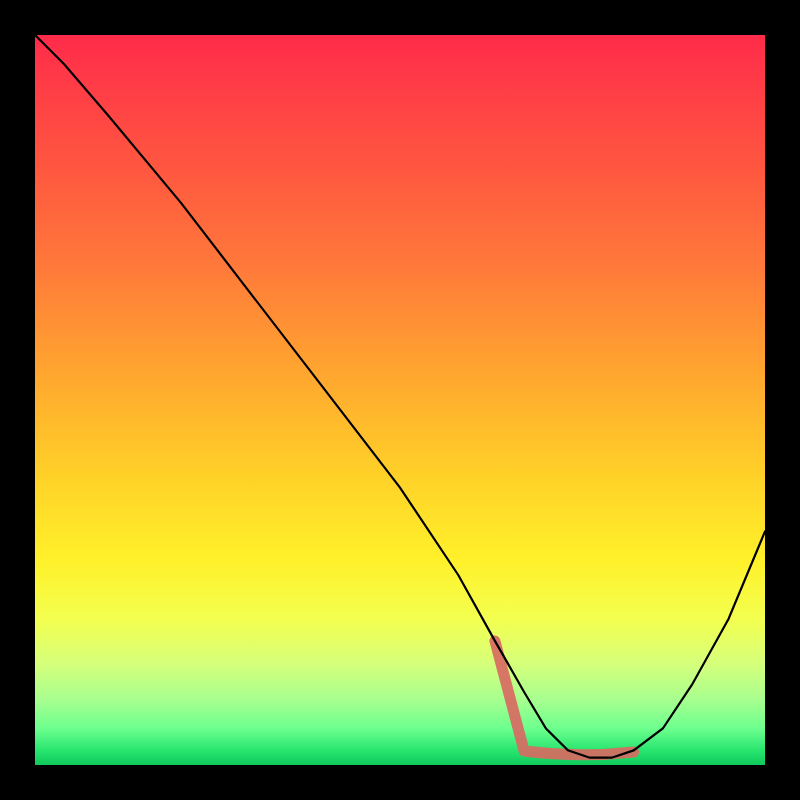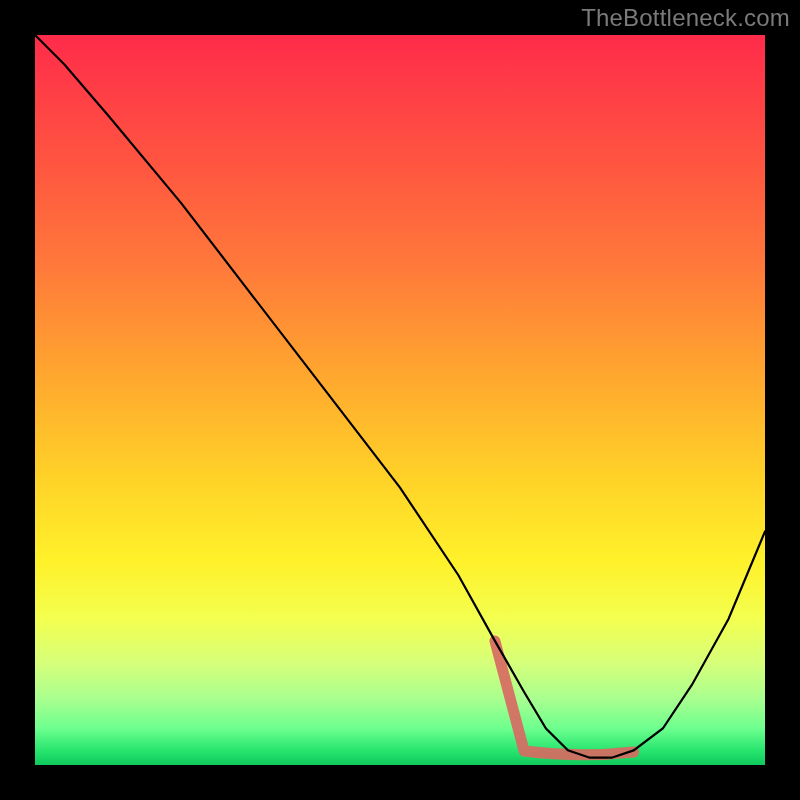--- a/index.html
+++ b/index.html
@@ -82,21 +82,20 @@
     stroke-width: 11;
     stroke-linecap: round;
     opacity: 0.92;
   }
 </style>
 </head>
 <body>
 
 <div class="frame">
 
-  <div class="watermark">TheBottleneck.com</div>
 
   <div class="plot-outer">
     <div class="gradient"></div>
 
     <svg class="curve" viewBox="0 0 730 730" preserveAspectRatio="none">
 
       <path class="highlight-line" d="M459.9 605.9 L489.1 716.0 M489.1 716.0 Q 543.8 723.0 598.6 717.0" id="highlight-path"></path>
 
       <path class="curve-line" d="M0.0 0.0 L29.2 29.2 L73.0 80.3 L146.0 167.9 L219.0 262.8 L292.0 357.7 L365.0 452.6 L423.4 540.2 L459.9 605.9 L489.1 657.0 L511.0 693.5 L532.9 715.4 L554.8 722.7 L576.7 722.7 L598.6 715.4 L627.8 693.5 L657.0 649.7 L693.5 584.0 L730.0 496.4" id="curve-path"></path>
     </svg>

